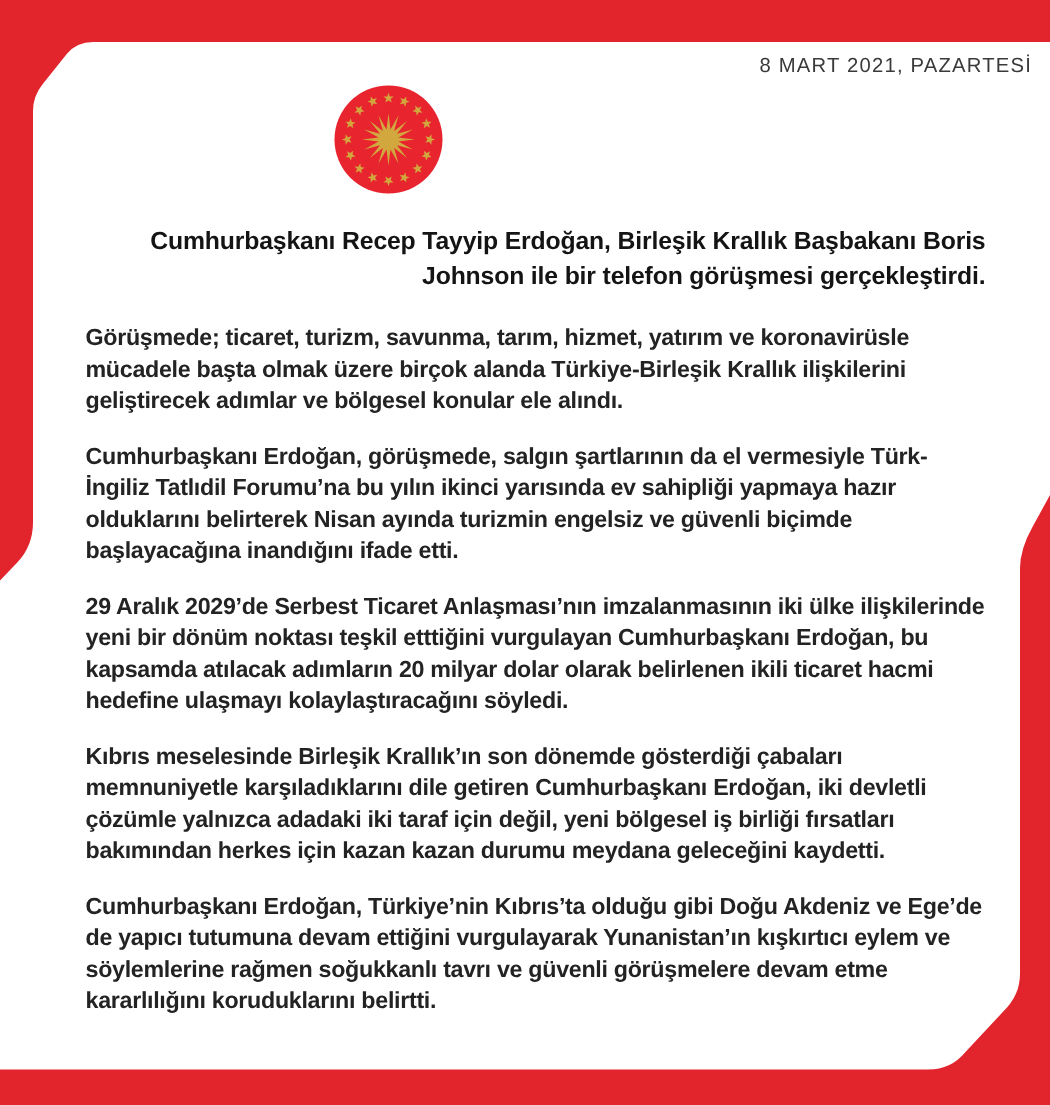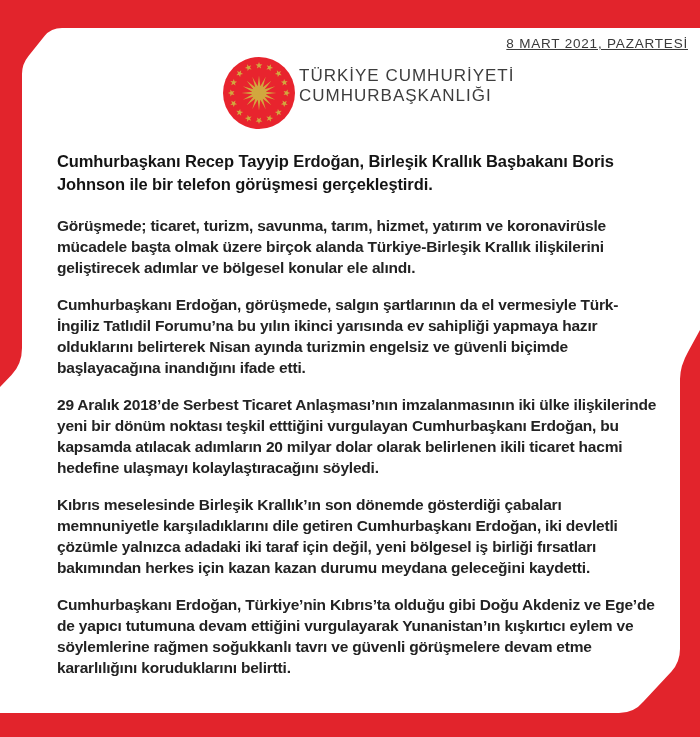--- a/index.html
+++ b/index.html
@@ -55,36 +55,36 @@
   }
   .date{
     position:absolute;
     top:36px;
     right:12px;
     color:var(--date-text);
     font-size:13.5px;
     letter-spacing:0.8px;
     font-weight:400;
     white-space:nowrap;
-    text-decoration:underline;
   }
   .content{
     position:absolute;
     left:57px;
     top:150px;
     width:600px;
     z-index:2;
   }
   .content h1{
-    margin:0 0 20px 0;
+    margin:0 0 20px 15px;
     font-size:16.5px;
     font-weight:700;
     line-height:22.5px;
     letter-spacing:-0.1px;
     color:var(--headline-text);
+    text-align:right;
   }
   .content p{
     margin:0 0 16px 0;
     font-size:15.5px;
     font-weight:700;
     line-height:21px;
     letter-spacing:-0.2px;
     color:var(--body-text);
   }
 </style>
@@ -112,29 +112,25 @@
           <polygon points="48.90,65.73 47.17,63.87 44.79,64.74 46.03,62.52 44.45,60.53 46.95,61.02 48.36,58.91 48.66,61.43 51.11,62.12 48.80,63.19" fill="#d2a73e"></polygon>
           <polygon points="37.00,68.10 36.12,65.71 33.58,65.61 35.57,64.04 34.88,61.59 37.00,63.00 39.12,61.59 38.43,64.04 40.42,65.61 37.88,65.71" fill="#d2a73e"></polygon>
           <polygon points="25.10,65.73 25.20,63.19 22.89,62.12 25.34,61.43 25.64,58.91 27.05,61.02 29.55,60.53 27.97,62.52 29.21,64.74 26.83,63.87" fill="#d2a73e"></polygon>
           <polygon points="15.01,58.99 16.07,56.68 14.35,54.81 16.87,55.11 18.12,52.89 18.62,55.38 21.11,55.88 18.89,57.13 19.19,59.65 17.32,57.93" fill="#d2a73e"></polygon>
           <polygon points="8.27,48.90 10.13,47.17 9.26,44.79 11.48,46.03 13.47,44.45 12.98,46.95 15.09,48.36 12.57,48.66 11.88,51.11 10.81,48.80" fill="#d2a73e"></polygon>
           <polygon points="5.90,37.00 8.29,36.12 8.39,33.58 9.96,35.57 12.41,34.88 11.00,37.00 12.41,39.12 9.96,38.43 8.39,40.42 8.29,37.88" fill="#d2a73e"></polygon>
           <polygon points="8.27,25.10 10.81,25.20 11.88,22.89 12.57,25.34 15.09,25.64 12.98,27.05 13.47,29.55 11.48,27.97 9.26,29.21 10.13,26.83" fill="#d2a73e"></polygon>
           <polygon points="15.01,15.01 17.32,16.07 19.19,14.35 18.89,16.87 21.11,18.12 18.62,18.62 18.12,21.11 16.87,18.89 14.35,19.19 16.07,17.32" fill="#d2a73e"></polygon>
           <polygon points="25.10,8.27 26.83,10.13 29.21,9.26 27.97,11.48 29.55,13.47 27.05,12.98 25.64,15.09 25.34,12.57 22.89,11.88 25.20,10.81" fill="#d2a73e"></polygon>
         </svg></div>
-    <div class="org">
-      <div>TÜRKİYE CUMHURİYETİ</div>
-      <div>CUMHURBAŞKANLIĞI</div>
-    </div>
     <div class="date">8 MART 2021, PAZARTESİ</div>
   </header>
 
   <main class="content">
     <h1>Cumhurbaşkanı Recep Tayyip Erdoğan, Birleşik Krallık Başbakanı Boris Johnson ile bir telefon görüşmesi gerçekleştirdi.</h1>
     <p>Görüşmede; ticaret, turizm, savunma, tarım, hizmet, yatırım ve koronavirüsle mücadele başta olmak üzere birçok alanda Türkiye-Birleşik Krallık ilişkilerini geliştirecek adımlar ve bölgesel konular ele alındı.</p>
     <p>Cumhurbaşkanı Erdoğan, görüşmede, salgın şartlarının da el vermesiyle Türk-İngiliz Tatlıdil Forumu’na bu yılın ikinci yarısında ev sahipliği yapmaya hazır olduklarını belirterek Nisan ayında turizmin engelsiz ve güvenli biçimde başlayacağına inandığını ifade etti.</p>
-    <p>29 Aralık 2018’de Serbest Ticaret Anlaşması’nın imzalanmasının iki ülke ilişkilerinde yeni bir dönüm noktası teşkil etttiğini vurgulayan Cumhurbaşkanı Erdoğan, bu kapsamda atılacak adımların 20 milyar dolar olarak belirlenen ikili ticaret hacmi hedefine ulaşmayı kolaylaştıracağını söyledi.</p>
+    <p>29 Aralık 2029’de Serbest Ticaret Anlaşması’nın imzalanmasının iki ülke ilişkilerinde yeni bir dönüm noktası teşkil etttiğini vurgulayan Cumhurbaşkanı Erdoğan, bu kapsamda atılacak adımların 20 milyar dolar olarak belirlenen ikili ticaret hacmi hedefine ulaşmayı kolaylaştıracağını söyledi.</p>
     <p>Kıbrıs meselesinde Birleşik Krallık’ın son dönemde gösterdiği çabaları memnuniyetle karşıladıklarını dile getiren Cumhurbaşkanı Erdoğan, iki devletli çözümle yalnızca adadaki iki taraf için değil, yeni bölgesel iş birliği fırsatları bakımından herkes için kazan kazan durumu meydana geleceğini kaydetti.</p>
     <p>Cumhurbaşkanı Erdoğan, Türkiye’nin Kıbrıs’ta olduğu gibi Doğu Akdeniz ve Ege’de de yapıcı tutumuna devam ettiğini vurgulayarak Yunanistan’ın kışkırtıcı eylem ve söylemlerine rağmen soğukkanlı tavrı ve güvenli görüşmelere devam etme kararlılığını koruduklarını belirtti.</p>
   </main>
 
 </div>
 
 </body></html>

